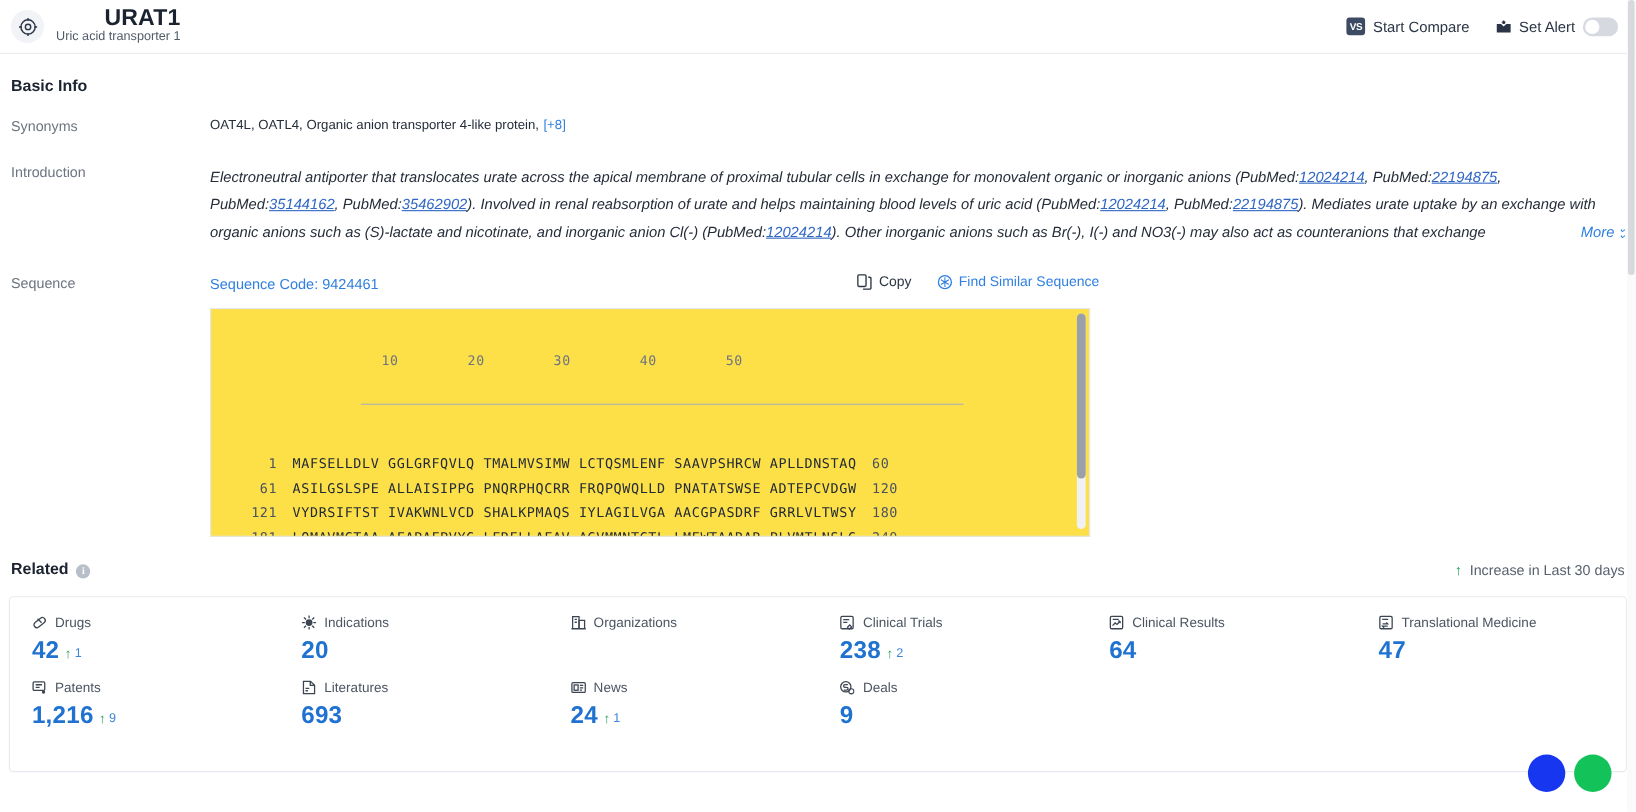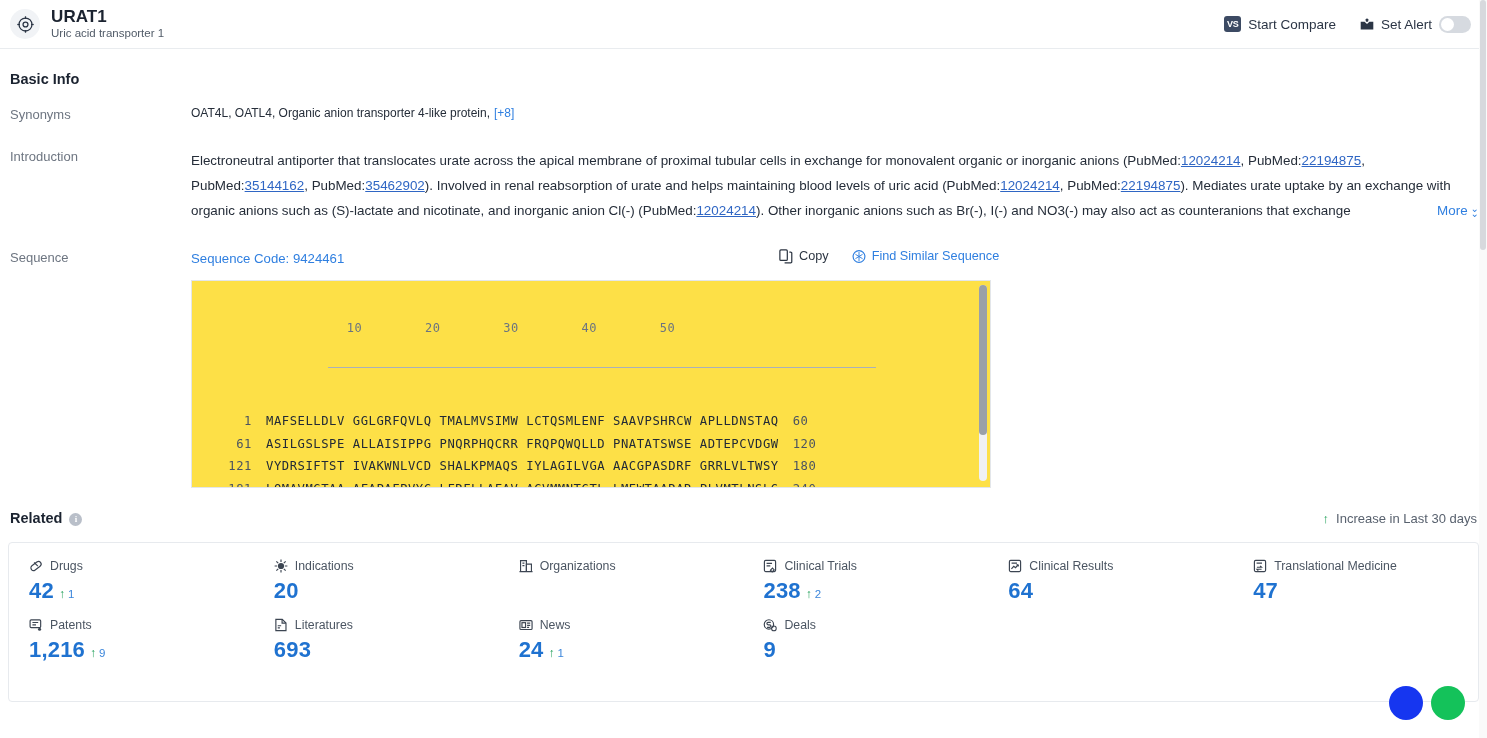--- a/index.html
+++ b/index.html
@@ -24,22 +24,22 @@
   .hdr-logo {
     width: 30px; height: 30px;
     border-radius: 50%;
     background: #f1f3f6;
     display: flex; align-items: center; justify-content: center;
     flex: 0 0 auto;
     margin-right: 11px;
   }
   .hdr-titles { display: flex; flex-direction: column; justify-content: center; }
   .hdr-title {
-    font-size: 17px; font-weight: bold; color: #1b2330;
-    line-height: 17px; letter-spacing: .1px;
+    font-size: 21px; font-weight: bold; color: #1b2330;
+    line-height: 17px; letter-spacing: .1px; margin-left: 44px;
   }
   .hdr-sub {
     font-size: 11.5px; color: #515b68; line-height: 15px; margin-top: 1px;
   }
   .hdr-right {
     margin-left: auto;
     display: flex; align-items: center; gap: 24px;
     padding-right: 8px;
   }
   .hdr-btn {
@@ -98,21 +98,21 @@
     padding-left: 2px;
     padding-top: 1px;
   }
   .row-body { flex: 1 1 auto; min-width: 0; }
 
   
   .synonyms { font-size: 12px; color: #252d39; }
   .syn-link { color: #2f7fe0; cursor: pointer; margin-left: 4px; }
 
   
-  .intro-wrap { position: relative; }
+  .intro-wrap { position: relative; font-style: italic; }
   .intro {
     font-size: 13.4px; line-height: 25px; color: #252d39;
     text-align: left;
   }
   .intro a, .pm {
     color: #2f66c4; text-decoration: underline; cursor: pointer;
   }
   .fade-more {
     position: absolute; right: 0; bottom: 0;
     display: flex; align-items: center;

